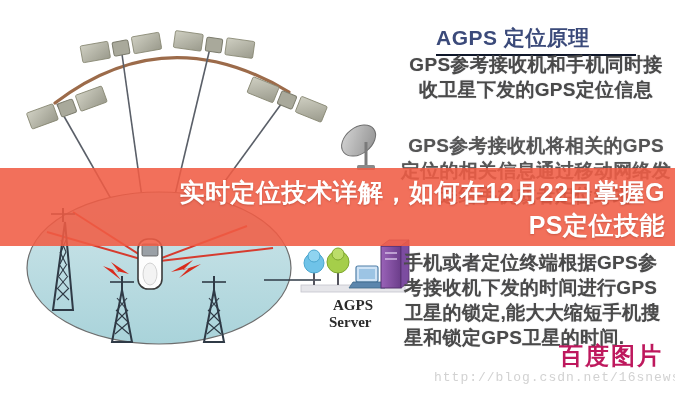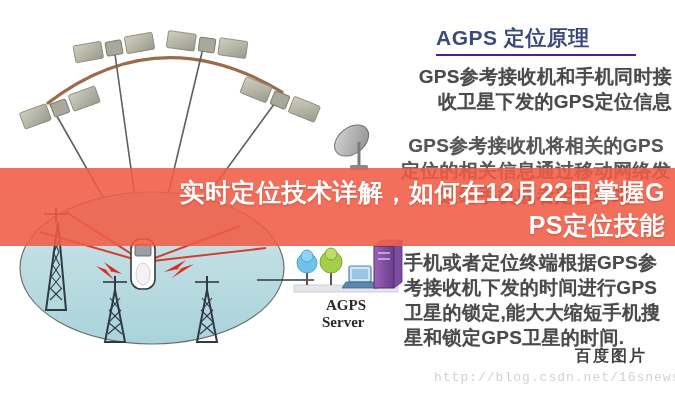--- a/index.html
+++ b/index.html
@@ -11,47 +11,47 @@
     -webkit-font-smoothing:antialiased;
   }
   #stage{position:relative;width:675px;height:400px;overflow:hidden;background:#fff;}
 
   
   .textcol{position:absolute;left:396px;top:0;width:279px;height:400px;}
   .agps-title{
     position:absolute;left:40px;top:24px;width:200px;
     font-size:21px;font-weight:bold;color:#3b4a7a;
     letter-spacing:.5px;white-space:nowrap;
-    border-bottom:2px solid #4c1d95;padding-bottom:2px;
+    border-bottom:2px solid #0f172a;padding-bottom:2px;
   }
   .para{
     position:absolute;left:4px;width:272px;
     color:#4a4a4a;font-weight:bold;
     font-size:19px;line-height:25px;
     text-align:center;
     letter-spacing:.3px;
     text-shadow:0 0 1px rgba(90,90,100,.45);
   }
-  .para.p1{top:64px;text-align:right;}
+  .para.p1{top:52px;}
   .para.p2{top:133px;color:#555;}
   .para.p3{top:250px;text-align:left;left:8px;width:268px;}
 
   .watermark-url{
     position:absolute;left:38px;top:370px;width:250px;
     font-family:"Liberation Mono","DejaVu Sans Mono",monospace;
     font-size:13px;color:#d2d2d2;letter-spacing:1px;white-space:nowrap;
   }
   .watermark-logo{
     position:absolute;left:150px;top:338px;width:130px;height:36px;
-    font-size:16px;font-weight:bold;color:#404040;letter-spacing:2px;
+    font-size:24px;font-weight:bold;color:#be185d;letter-spacing:2px;
     text-align:center;line-height:36px;
   }
 
   
-  .diagram{position:absolute;left:4px;top:0;width:400px;height:400px;}
+  .diagram{position:absolute;left:11px;top:0;width:400px;height:400px;}
 
   
   .banner{
     position:absolute;left:0;top:168px;width:675px;height:78px;
     background:rgba(240,92,68,.88);
   }
   .banner-text{
     position:absolute;left:0;top:172px;width:675px;height:72px;
     display:flex;flex-direction:column;align-items:flex-end;justify-content:center;
     color:#ffffff;font-weight:bold;font-size:25px;line-height:32px;

